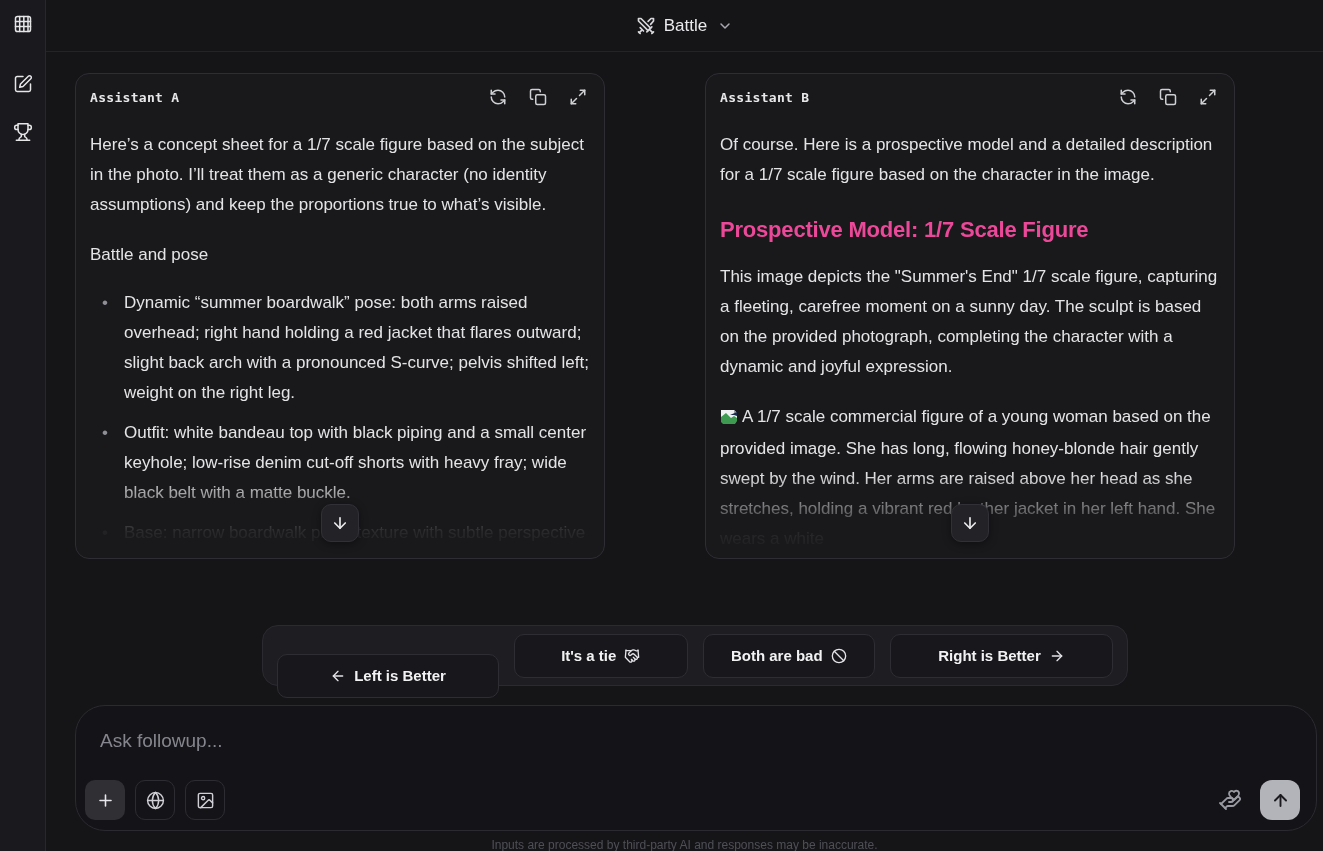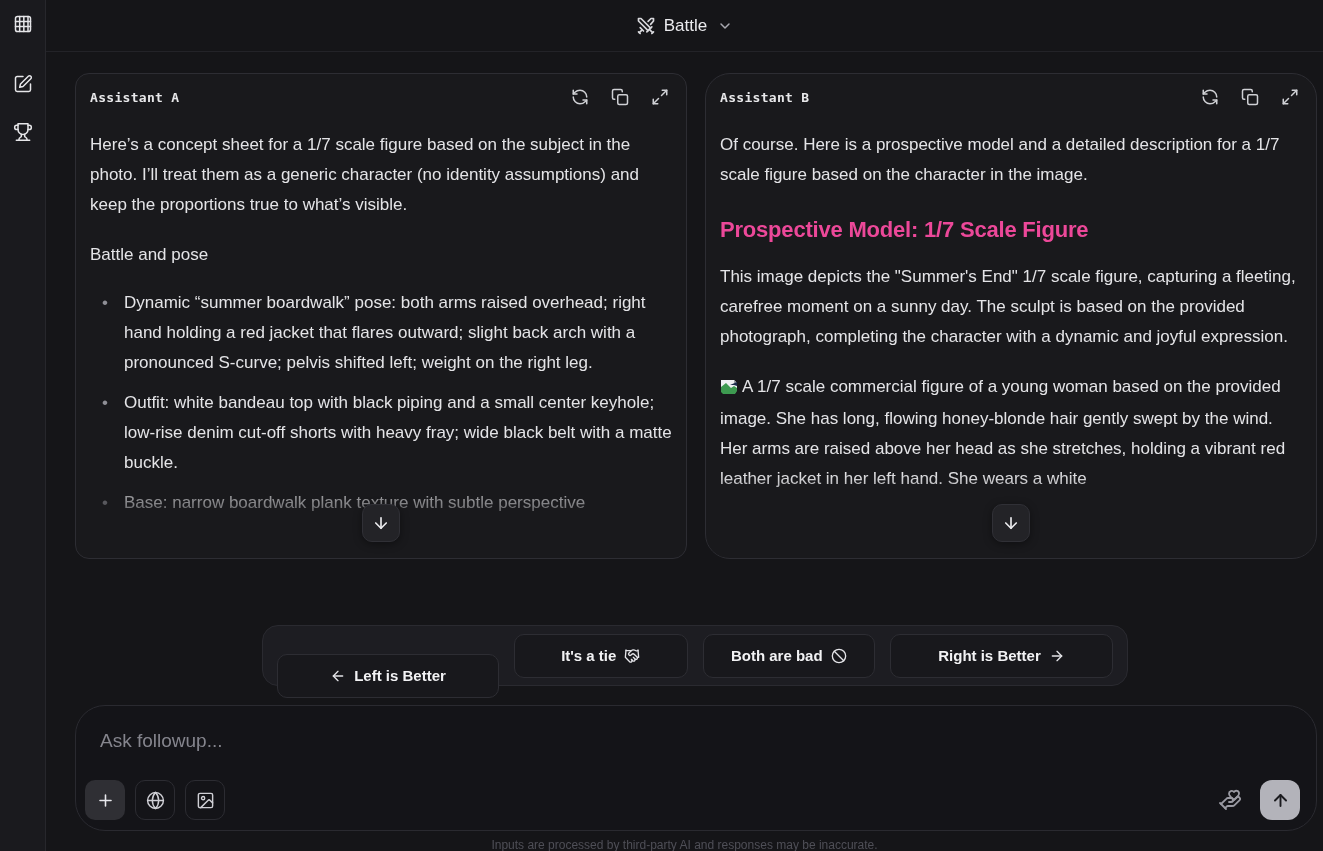--- a/index.html
+++ b/index.html
@@ -19,24 +19,24 @@
 
   
   .topbar { position:absolute; left:46px; top:0; right:0; height:52px;
             border-bottom:1px solid #232328; display:flex; align-items:center; justify-content:center; }
   .model-switcher { display:flex; align-items:center; gap:8px; cursor:pointer; }
   .model-switcher svg.swords { width:20px; height:20px; color:#d8d8dc; }
   .model-switcher .title { font-size:17px; font-weight:500; color:#ebebee; }
   .model-switcher svg.chev { width:16px; height:16px; color:#a9a9b0; margin-left:2px; }
 
   
-  .panel { position:absolute; top:73px; width:612px; height:486px;
+  .panel { position:absolute; top:73px; width:530px; height:486px;
            background:#19191c; border:1px solid #2d2d33; border-radius:14px; overflow:hidden; }
   .panel.a { left:75px; }
-  .panel.b { left:705px;border-radius:25px; }
+  .panel.b { left:705px; }
   .panel-header { height:46px; display:flex; align-items:center; justify-content:space-between;
                   padding:0 16px 0 14px; }
   .panel-title { font-family:"DejaVu Sans Mono", monospace; font-size:13px; font-weight:700;
                  color:#e8e8ea; letter-spacing:.3px; }
   .panel-tools { display:flex; align-items:center; gap:20px; }
   .tool-btn { width:20px; height:20px; color:#cfd0d4; cursor:pointer; display:flex;
               align-items:center; justify-content:center; }
   .tool-btn svg { width:18px; height:18px; }
 
   .panel-body { padding:10px 14px 0 14px; font-size:17px; line-height:30px; color:#e4e4e7; }

